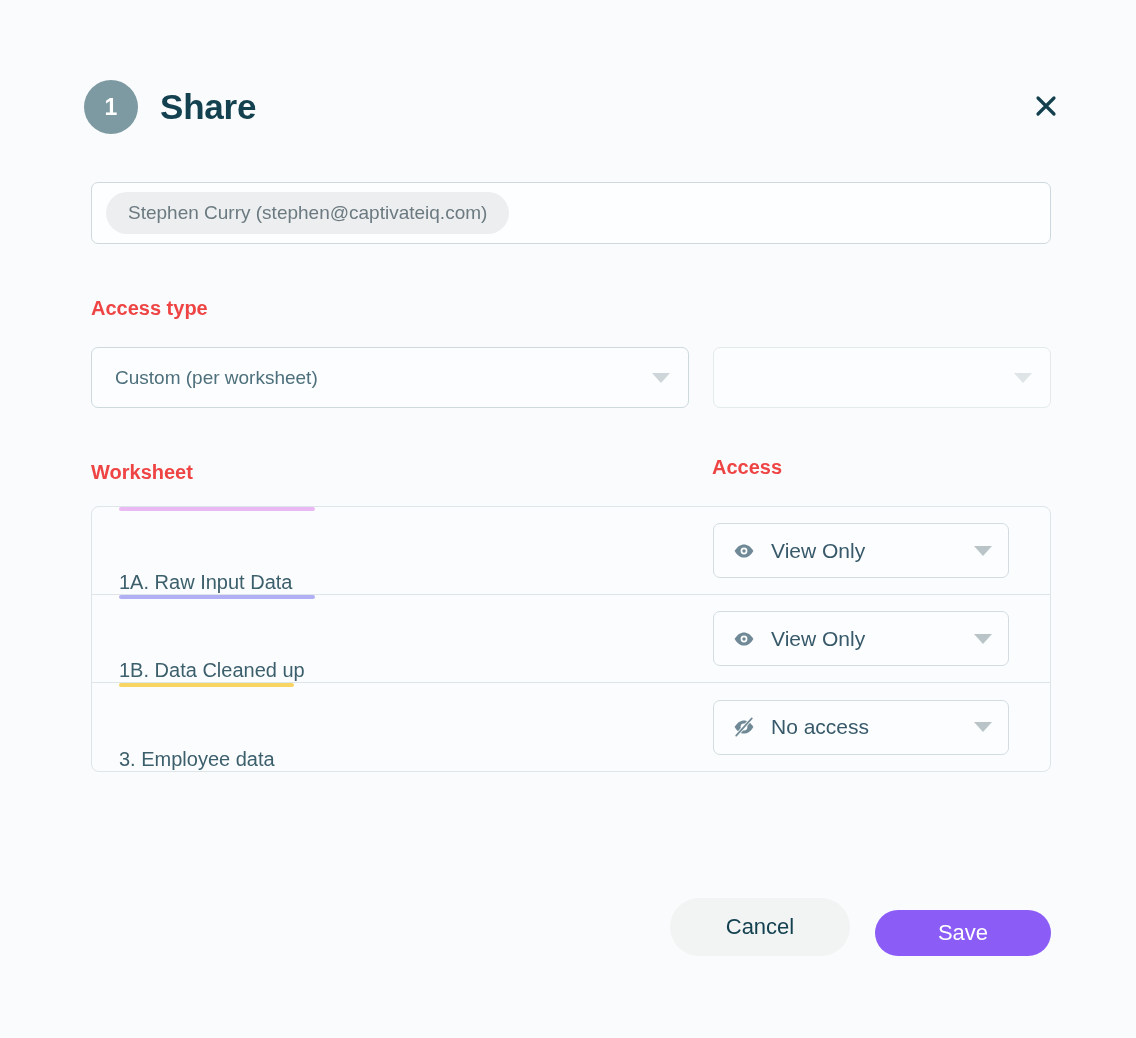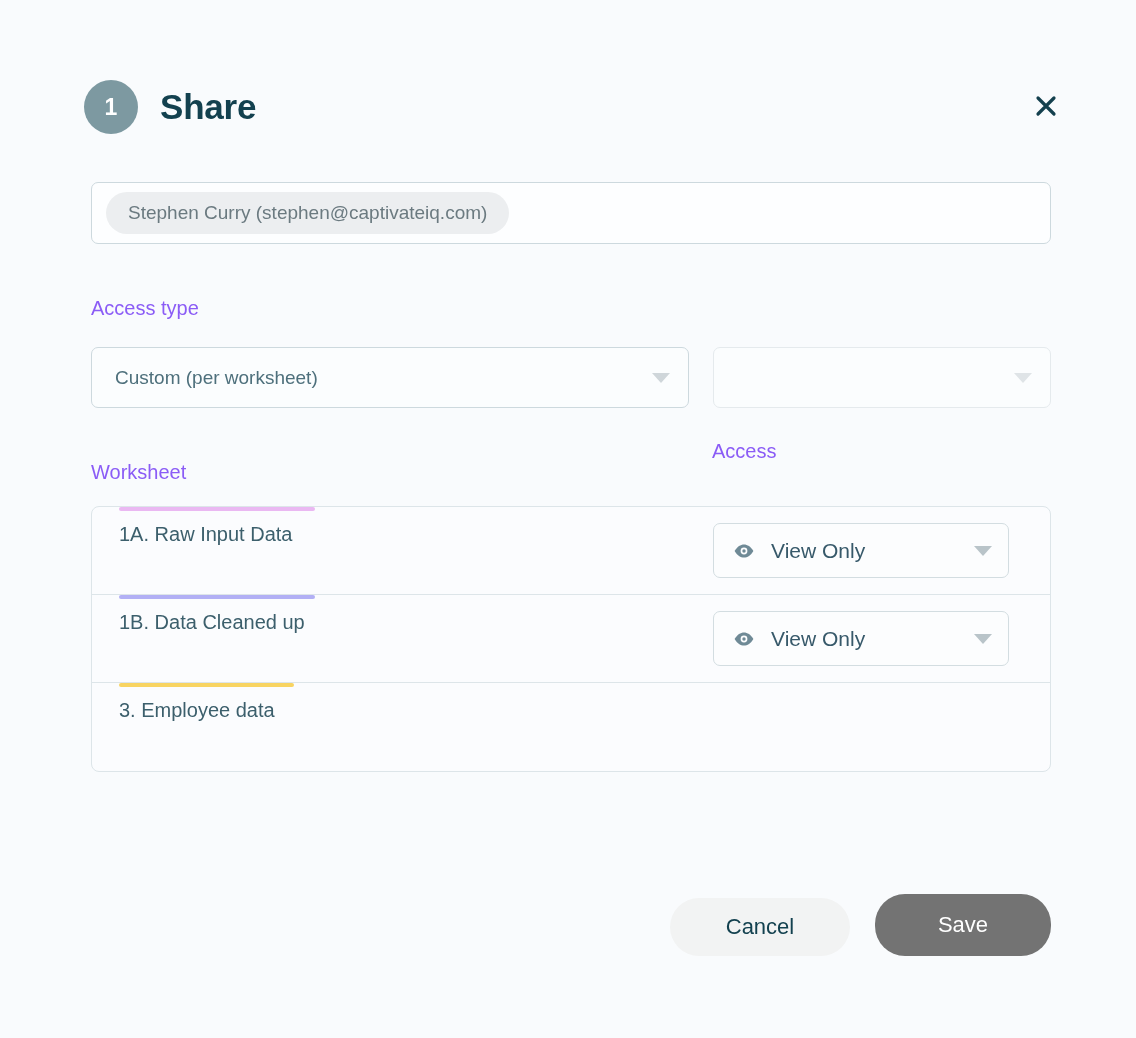--- a/index.html
+++ b/index.html
@@ -58,21 +58,21 @@
     height: 42px;
     padding: 0 22px;
     display: flex; align-items: center;
     font-size: 19px; color: #6b7a80;
     font-family: "Liberation Sans", sans-serif;
   }
 
   
   .section-label {
     position: absolute;
-    font-size: 20px; font-weight: 400; color: #8b5cf6;
+    font-size: 20px; font-weight: 700; color: #ef4444;
   }
   #access-type-label { left: 91px; top: 297px; }
 
   .select-row {
     position: absolute; left: 91px; top: 347px;
     display: flex; gap: 24px;
   }
   .select-box {
     position: relative;
     height: 61px;
@@ -93,42 +93,42 @@
     transform: translateY(-50%);
     width: 0; height: 0;
     border-left: 9px solid transparent;
     border-right: 9px solid transparent;
     border-top: 10px solid #cfd6da;
   }
   .select-box.secondary .caret { border-top-color: #dfe4e7; }
 
   
   #worksheet-label { left: 91px; top: 461px; }
-  #access-label { left: 712px; top: 440px; }
+  #access-label { left: 712px; top: 456px; }
 
   .table {
     position: absolute;
     left: 91px; top: 506px;
     width: 960px;
     background: #fbfcfe;
     border: 1px solid #dde5e9;
     border-radius: 8px;
     overflow: hidden;
   }
   .row {
     display: flex; align-items: stretch;
     height: 88px;
     border-bottom: 1px solid #dde5e9;
     position: relative;
   }
   .row:last-child { border-bottom: none; }
   .row-name {
     width: 621px;
     padding-left: 27px;
-    display: flex; flex-direction: column; justify-content: flex-start;
+    display: flex; flex-direction: column; justify-content: space-between;
     position: relative;
   }
   .accent-bar {
     height: 4px; border-radius: 2px;
     margin-bottom: 12px;
   }
   .ws-title {
     font-size: 20px; color: #3c5f6c;
   }
   .row-access {
@@ -164,22 +164,22 @@
   .btn {
     border: none; border-radius: 30px;
     font-size: 22px; cursor: pointer;
     font-family: "Liberation Sans", sans-serif;
   }
   .btn-cancel {
     width: 180px; height: 58px;
     background: #f2f3f3; color: #13414f;
   }
   .btn-save {
-    width: 176px; height: 62px;
-    background: #737373; color: #ffffff; margin-top: 17px;
+    width: 176px; height: 46px;
+    background: #8b5cf6; color: #ffffff; margin-top: 17px;
   }
 </style>
 </head>
 <body>
 
 <div class="modal">
 
   <div class="header">
     <div class="step-badge">1</div>
     <div class="modal-title">Share</div>
@@ -252,20 +252,34 @@
             <span class="access-text">View Only</span>
             <span class="caret"></span>
           </div>
         </div>
       </div>
       <div class="row">
         <div class="row-name">
           <div class="accent-bar" style="background:#f8d462;width:175px"></div>
           <div class="ws-title">3. Employee data</div>
         </div>
+        <div class="row-access">
+          <div class="access-select">
+            <span class="access-icon">
+              <svg width="22" height="22" viewBox="0 0 22 22">
+                <path d="M1.6 11 C4.2 6.4 7.6 4.4 11 4.4 C14.4 4.4 17.8 6.4 20.4 11 C17.8 15.6 14.4 17.6 11 17.6 C7.6 17.6 4.2 15.6 1.6 11 Z" fill="#6f8a96"></path>
+                <circle cx="11" cy="11" r="3.4" fill="#fcfdfe"></circle>
+                <path d="M3.2 19.6 L18.8 2.4" stroke="#fcfdfe" stroke-width="3.4" stroke-linecap="round"></path>
+                <path d="M3.2 19.6 L18.8 2.4" stroke="#6f8a96" stroke-width="1.7" stroke-linecap="round"></path>
+              </svg>
+            </span>
+            <span class="access-text">No access</span>
+            <span class="caret"></span>
+          </div>
+        </div>
       </div>
     </div>
 
   <div class="footer">
     <button class="btn btn-cancel">Cancel</button>
     <button class="btn btn-save">Save</button>
   </div>
 
 </div>
 

